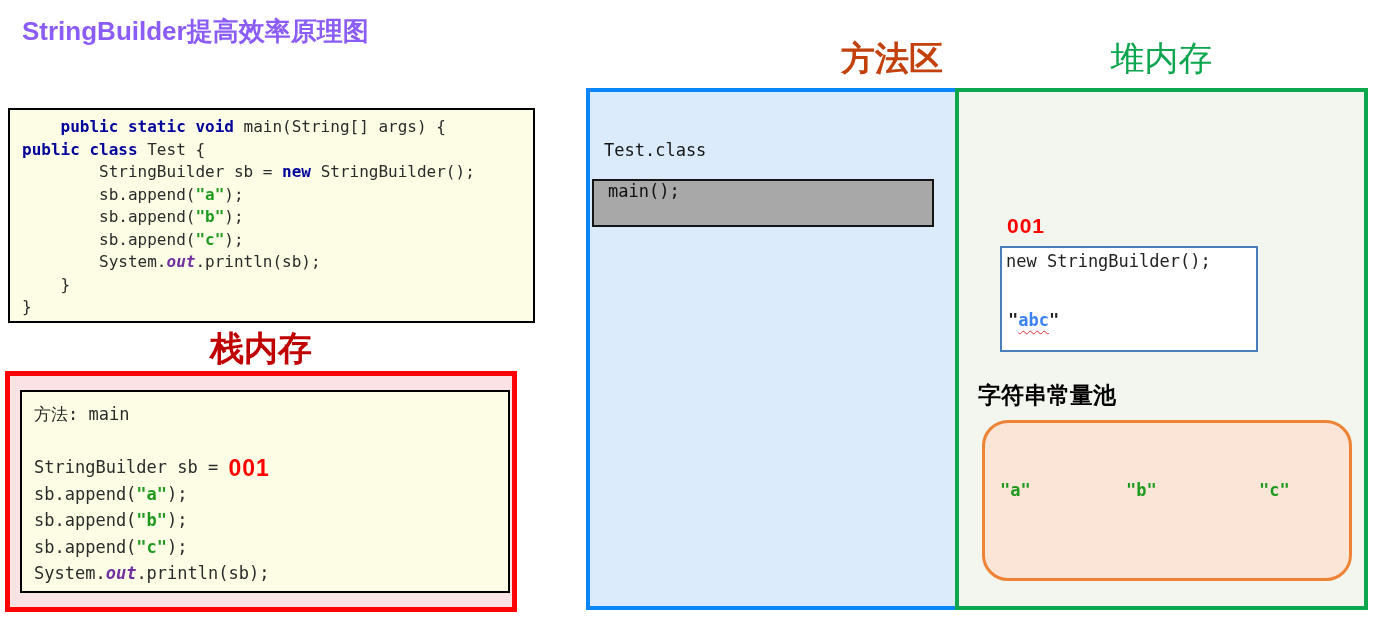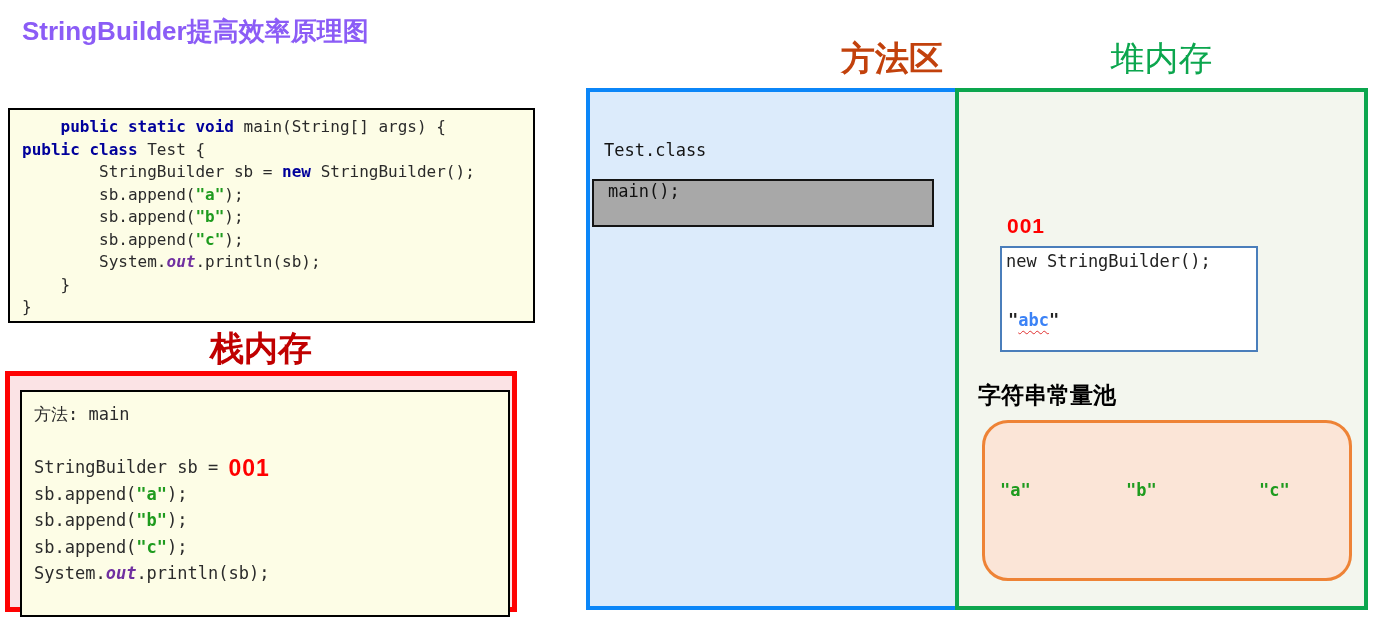--- a/index.html
+++ b/index.html
@@ -16,21 +16,21 @@
   .tk-addr{color:#ff0000;font-weight:bold;font-family:"Liberation Sans",sans-serif;font-size:23px;line-height:1;vertical-align:-3px;letter-spacing:1px;}
 
   .code-box{position:absolute;left:8px;top:108px;width:527px;height:215px;box-sizing:border-box;
     border:2px solid #000;background:#fdfde6;padding:6px 0 0 12px;
     font-family:"DejaVu Sans Mono","Liberation Mono",monospace;font-size:16px;line-height:22.5px;}
 
   .stack-label{position:absolute;left:5px;top:326px;width:512px;text-align:center;
     font-size:34px;font-weight:bold;color:#c00000;}
   .stack-box{position:absolute;left:5px;top:371px;width:512px;height:241px;box-sizing:border-box;
     border:5px solid #fe0202;background:#fbe3e5;}
-  .stack-frame{position:absolute;left:10px;top:14px;width:490px;height:227px;box-sizing:border-box;
+  .stack-frame{position:absolute;left:10px;top:14px;width:490px;height:203px;box-sizing:border-box;
     border:2px solid #000;background:#fdfde6;padding:9px 0 0 12px;
     font-family:"DejaVu Sans Mono","Liberation Mono",monospace;font-size:17px;line-height:26.5px;}
 
   .ma-label{position:absolute;left:558px;top:36px;width:385px;text-align:right;
     font-size:34px;font-weight:bold;color:#c2410c;}
   .ma-box{position:absolute;left:558px;top:88px;width:385px;height:522px;box-sizing:border-box;
     border:4px solid #0b86f8;background:#dcebfb;margin-left:28px;}
   .class-file{position:absolute;left:14px;top:48px;color:#141414;
     font-family:"DejaVu Sans Mono","Liberation Mono",monospace;font-size:17px;}
   .method-entry{position:absolute;left:2px;top:87px;width:342px;height:48px;box-sizing:border-box;

